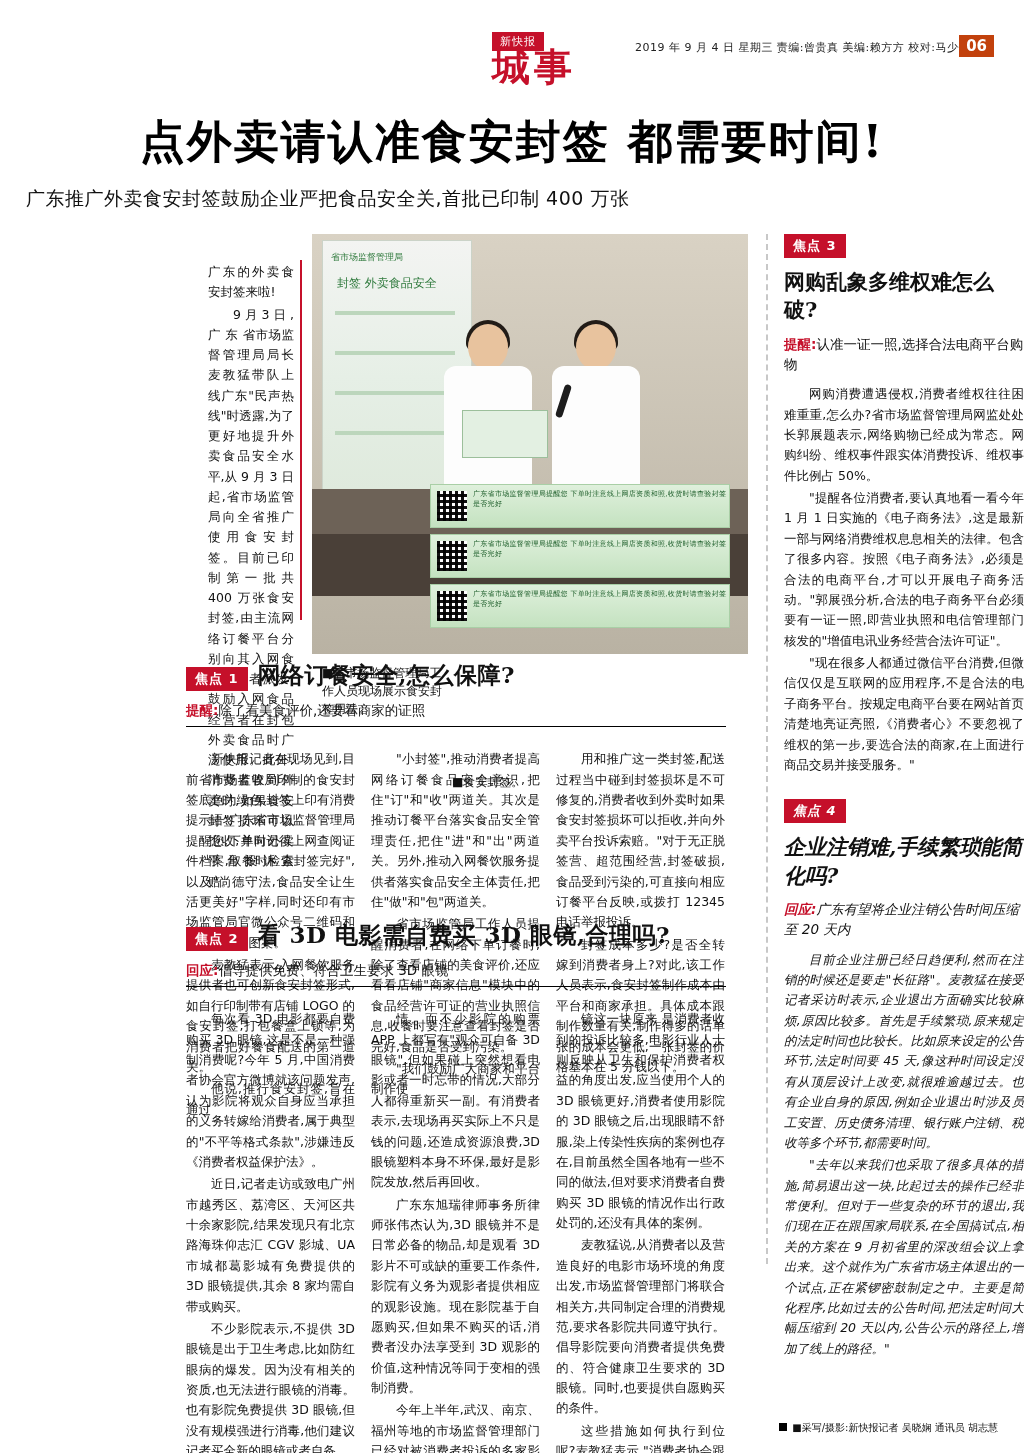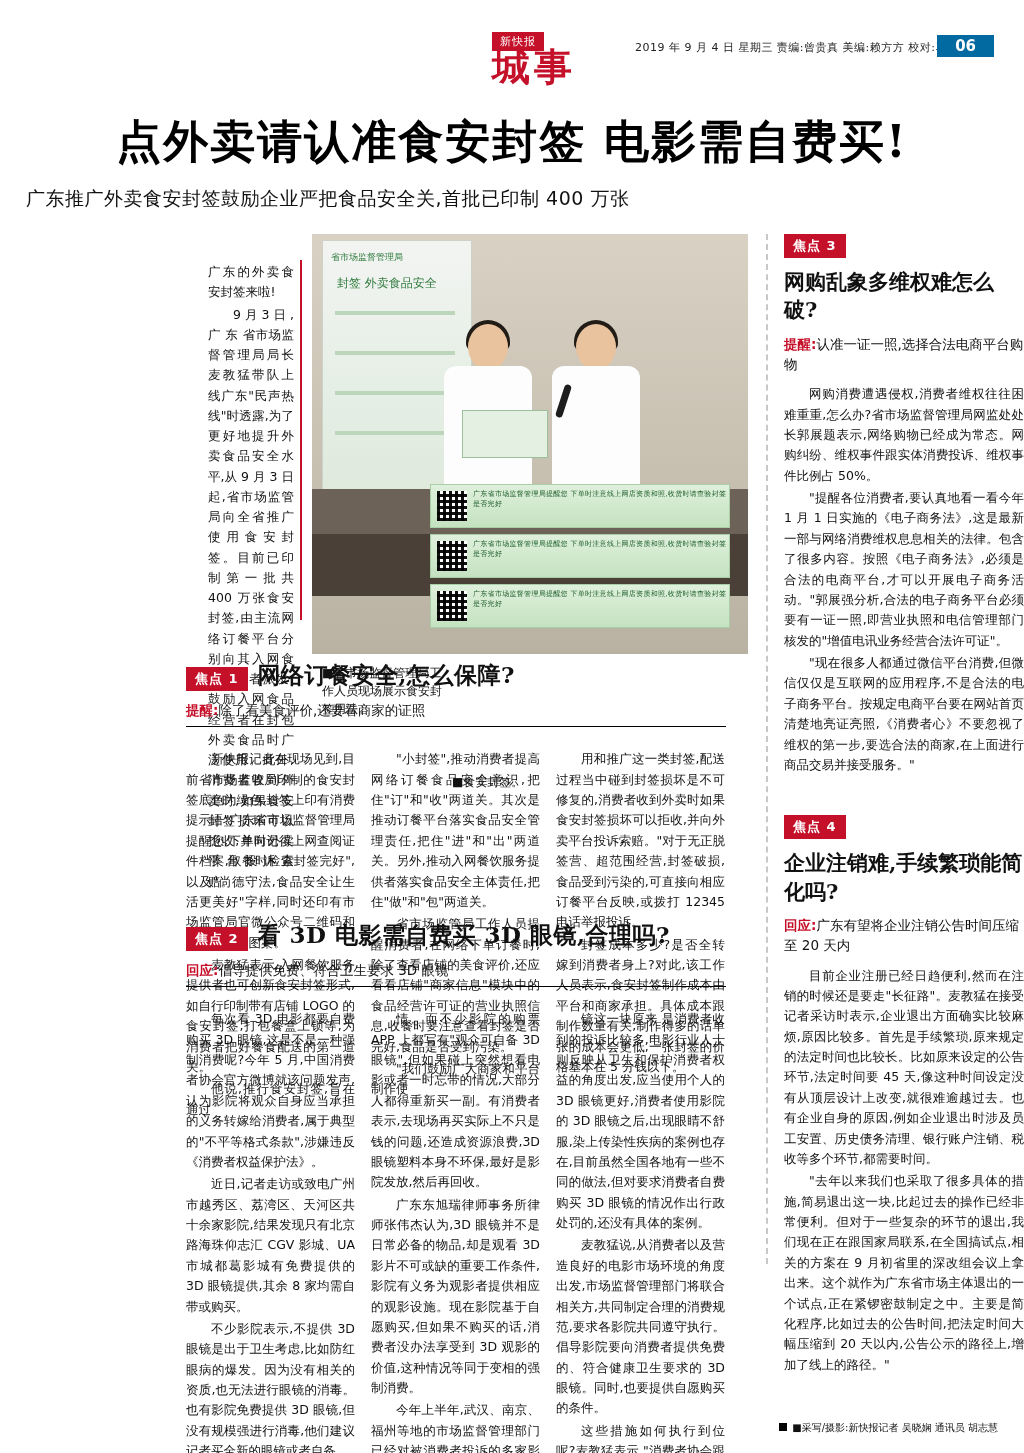--- a/index.html
+++ b/index.html
@@ -27,22 +27,22 @@
     font-family:"DejaVu Serif", serif; letter-spacing:4px;
     line-height:1;
   }
   .mast-meta {
     position:absolute; right:28px; top:24px;
     font-size:11px; color:#222; font-family:"DejaVu Sans", sans-serif;
     letter-spacing:.5px;
   }
   .mast-page {
     position:absolute; right:4px; top:19px;
-    background:#0369a1; color:#fff; font-size:15px; font-weight:bold;
-    padding:2px 18px; font-family:"DejaVu Sans", sans-serif;
+    background:#c2410c; color:#fff; font-size:15px; font-weight:bold;
+    padding:2px 7px; font-family:"DejaVu Sans", sans-serif;
   }
 
   
   .headline {
     text-align:center; font-size:45px; font-weight:bold; letter-spacing:2px;
     margin-top:22px; font-family:"DejaVu Serif", serif; color:#000;
   }
   .subhead {
     text-align:left; font-size:19px; margin-top:14px; letter-spacing:.5px;
     font-family:"DejaVu Sans", sans-serif; color:#111; font-weight:500;
@@ -133,41 +133,41 @@
   .hr-thin { height:1px; background:#000; margin:6px 0 10px 0; }
 
   .focus1 { position:absolute; left:186px; top:660px; width:540px; }
   .focus1 .cols { display:flex; gap:16px; margin-top:12px; }
   .focus1 .cols > div { width:169px; }
 
   .focus2 { position:absolute; left:186px; top:920px; width:540px; }
   .focus2 .cols { display:flex; gap:16px; margin-top:12px; }
   .focus2 .cols > div { width:169px; }
 
-  .focus4 { margin-top:40px; }
+  .focus4 { margin-top:24px;font-style:italic; }
 
   .credit {
     position:absolute; right:26px; bottom:18px; font-size:10px;
     font-family:"DejaVu Sans", sans-serif;
   }
   .sq { display:inline-block; width:8px; height:8px; background:#000; margin-right:5px; }
 </style>
 </head>
 <body>
 
 <div class="page">
 
   <div class="masthead">
     <div class="mast-logo">新快报</div>
     <div class="mast-title">城事</div>
     <div class="mast-meta">2019 年 9 月 4 日 星期三   责编:曾贵真  美编:赖方方  校对:马少俊</div>
     <div class="mast-page">06</div>
   </div>
 
-  <div class="headline">点外卖请认准食安封签  电影需自费买!</div>
+  <div class="headline">点外卖请认准食安封签  都需要时间!</div>
   <div class="subhead">广东推广外卖食安封签鼓励企业严把食品安全关,首批已印制 400 万张</div>
 
   <div class="topzone">
 
     <div class="leadcol">
       <p class="first">广东的外卖食安封签来啦!</p>
       <p>9 月 3 日 , 广 东 省市场监督管理局局长麦教猛带队上线广东"民声热线"时透露,为了更好地提升外卖食品安全水平,从 9 月 3 日起,省市场监管局向全省推广使用食安封签。目前已印制第一批共 400 万张食安封签,由主流网络订餐平台分别向其入网食品经营者派发,鼓励入网食品经营者在封包外卖食品时广泛使用。此外,消费者收到外卖时,如果食安封签损坏可以拒收,并向外卖平台投诉索赔。</p>
     </div>
     <div class="lead-rule"></div>
 

